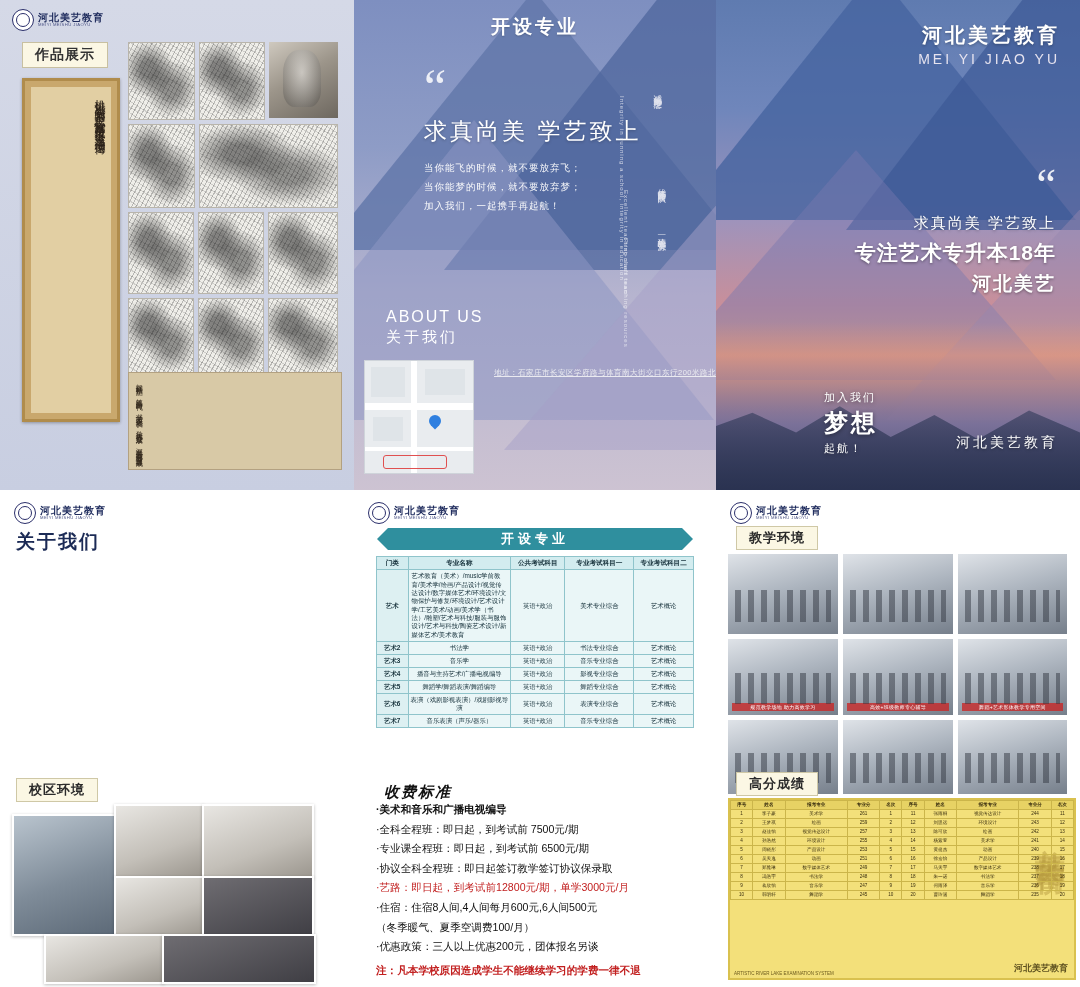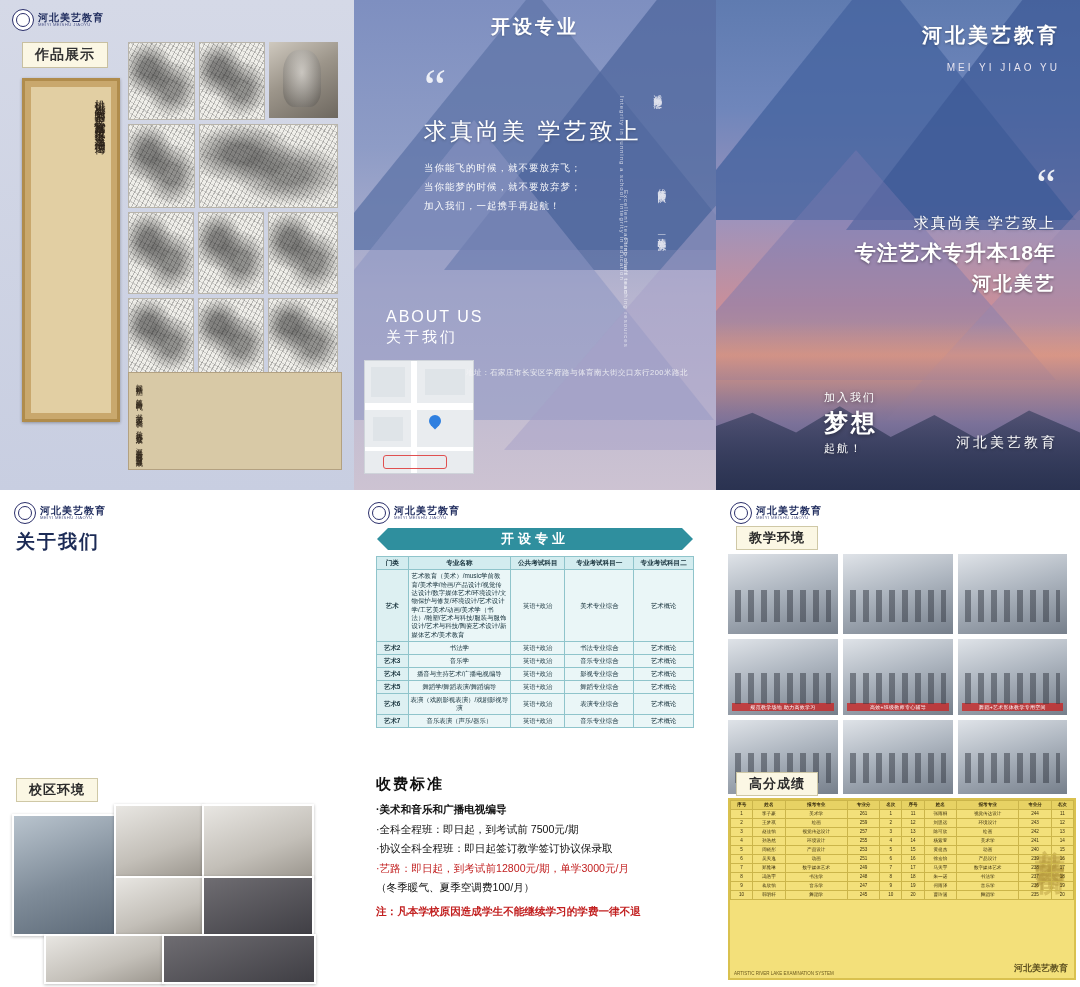--- a/index.html
+++ b/index.html
@@ -75,21 +75,21 @@
   .mapbox .road{position:absolute;background:#fff;}
   .mapbox .r1{left:0;top:42px;width:108px;height:7px;}
   .mapbox .r2{left:46px;top:0;width:6px;height:112px;}
   .mapbox .r3{left:0;top:86px;width:108px;height:4px;}
   .mapbox .blk{position:absolute;background:#dfe4e8;}
   .mapbox .b1{left:6px;top:6px;width:34px;height:30px;}
   .mapbox .b2{left:60px;top:8px;width:40px;height:26px;}
   .mapbox .b3{left:8px;top:56px;width:30px;height:24px;}
   .mapbox .pin{position:absolute;left:64px;top:54px;width:12px;height:12px;background:#2f7fe0;border-radius:50% 50% 50% 0;transform:rotate(-45deg);}
   .mapbox .redline{position:absolute;left:18px;top:94px;width:62px;height:12px;border:1.5px solid #e05050;border-radius:3px;}
-  .addr{position:absolute;left:112px;top:368px;font-size:7.5px;color:#f2f2f5;letter-spacing:.5px;opacity:.9;}
+  .addr{position:absolute;left:140px;top:368px;font-size:7.5px;color:#f2f2f5;letter-spacing:.5px;opacity:.9;text-decoration:underline;}
   .vtxt{position:absolute;writing-mode:vertical-rl;text-orientation:mixed;color:#f0f0f6;
         font-size:8.5px;line-height:1.8;letter-spacing:1px;opacity:.9;}
   .vt1{left:296px;top:88px;}
   .vt2{left:262px;top:96px;font-size:6px;opacity:.75;}
   .vt3{left:300px;top:182px;}
   .vt4{left:266px;top:190px;font-size:6px;opacity:.75;}
   .vt5{left:300px;top:230px;}
   .vt6{left:266px;top:238px;font-size:6px;opacity:.75;}
 
   
@@ -99,21 +99,21 @@
   .p3 .m2{position:absolute;left:130px;top:-70px;width:0;height:0;border-left:230px solid transparent;border-right:230px solid transparent;border-bottom:300px solid rgba(60,88,150,.7);}
   .p3 .m3{position:absolute;left:-60px;top:150px;width:0;height:0;border-left:200px solid transparent;border-right:200px solid transparent;border-bottom:230px solid rgba(120,120,175,.45);}
   .p3 .m4{position:absolute;left:170px;top:170px;width:0;height:0;border-left:230px solid transparent;border-right:230px solid transparent;border-bottom:250px solid rgba(150,135,175,.45);}
   .p3 .sun{position:absolute;left:0;bottom:0;width:364px;height:170px;
      background:linear-gradient(180deg,rgba(230,160,130,.0) 0%,rgba(235,150,120,.55) 20%,rgba(120,110,150,.8) 60%,rgba(70,80,115,.95) 100%);}
   .p3 .ridge{position:absolute;bottom:0;left:0;width:364px;height:110px;
      background:linear-gradient(180deg,rgba(60,68,100,.5),rgba(40,48,78,.95));
      clip-path:polygon(0 40%,10% 28%,22% 46%,34% 22%,48% 50%,60% 30%,72% 52%,86% 26%,100% 46%,100% 100%,0 100%);}
   .p3-brand{position:absolute;right:20px;top:22px;text-align:right;color:#fff;}
   .p3-brand .cn{font-size:20px;letter-spacing:3px;font-weight:bold;text-shadow:0 1px 3px rgba(0,0,0,.3);}
-  .p3-brand .en{font-size:10px;letter-spacing:3px;color:#e6e3ef;margin-top:13px;}
+  .p3-brand .en{font-size:14px;letter-spacing:3px;color:#e6e3ef;margin-top:2px;}
   .p3-q{position:absolute;right:24px;top:172px;text-align:right;color:#fff;}
   .p3-q .qm{font-family:"Liberation Serif",serif;font-size:44px;line-height:.6;opacity:.9;}
   .p3-q .l1{font-size:15px;letter-spacing:2px;margin-top:16px;text-shadow:0 1px 3px rgba(0,0,0,.35);}
   .p3-q .l2{font-size:21px;font-weight:bold;letter-spacing:1px;margin-top:6px;text-shadow:0 1px 3px rgba(0,0,0,.4);}
   .p3-q .l3{font-size:19px;font-weight:bold;letter-spacing:2px;margin-top:4px;text-shadow:0 1px 3px rgba(0,0,0,.4);}
   .p3-join{position:absolute;left:108px;top:390px;color:#fff;text-shadow:0 1px 4px rgba(0,0,0,.45);}
   .p3-join .s{font-size:11px;letter-spacing:2px;}
   .p3-join .b{font-size:24px;font-weight:bold;letter-spacing:3px;margin-top:2px;}
   .p3-join .t{font-size:11px;letter-spacing:2px;margin-top:2px;}
   .p3-foot{position:absolute;right:22px;bottom:40px;color:#fff;font-size:14px;letter-spacing:3px;
@@ -144,21 +144,21 @@
   .ribbon:before,.ribbon:after{content:"";position:absolute;top:0;width:0;height:0;border-top:11px solid transparent;border-bottom:11px solid transparent;}
   .ribbon:before{left:-11px;border-right:11px solid #2f8f9e;}
   .ribbon:after{right:-11px;border-left:11px solid #2f8f9e;}
   .ribbon span{display:block;text-align:center;color:#fff;font-size:13px;font-weight:bold;letter-spacing:4px;line-height:22px;}
   table.major{position:absolute;left:22px;top:64px;width:318px;border-collapse:collapse;
      font-size:6.4px;background:#eaf6f7;}
   table.major th,table.major td{border:1px solid #8fc4cb;padding:2px 1px;text-align:center;
      color:#15303a;line-height:1.25;}
   table.major th{background:#d3ecef;font-size:6.6px;font-weight:bold;}
   table.major td.subj{background:#ddf0f2;font-weight:bold;}
-  .b2 h3{position:absolute;left:22px;top:283px;margin:0;font-size:15px;color:#111;letter-spacing:2px;}
+  .b2 h3{position:absolute;left:22px;top:283px;margin:8px;font-size:15px;color:#111;letter-spacing:2px;font-style:italic;}
   .fees{position:absolute;left:22px;top:308px;width:320px;font-size:10.6px;line-height:1.85;color:#111;}
   .fees .b{font-weight:bold;}
   .fees .red{color:#c22020;}
   .fees .note{color:#c22020;font-weight:bold;margin-top:4px;display:block;}
 
   
   .b3{position:relative;width:364px;height:495px;background:#fff;}
   .b3 .tagpos1{position:absolute;left:20px;top:34px;}
   .b3 .tagpos2{position:absolute;left:20px;top:280px;}
   .envgrid{position:absolute;left:12px;top:62px;width:344px;}
@@ -403,23 +403,26 @@
             <td>音乐专业综合</td>
             <td>艺术概论</td>
           </tr>
         </tbody>
       </table>
 
       <h3>收费标准</h3>
       <div class="fees">
         <div class="b">·美术和音乐和广播电视编导</div>
         <div>·全科全程班：即日起，到考试前 7500元/期</div>
+        <div>·专业课全程班：即日起，到考试前 6500元/期</div>
         <div>·协议全科全程班：即日起签订教学签订协议保录取</div>
         <div class="red">·艺路：即日起，到考试前12800元/期，单学3000元/月</div>
+        <div>·住宿：住宿8人间,4人间每月600元,6人间500元</div>
         <div>（冬季暖气、夏季空调费100/月）</div>
+        <div>·优惠政策：三人以上优惠200元，团体报名另谈</div>
         <span class="note">注：凡本学校原因造成学生不能继续学习的学费一律不退</span>
       </div>
     </div>
 
     <div class="b3">
       <div class="logo b-logo">
         <div class="seal"></div>
         <div class="ltext">
           <div class="cn">河北美艺教育</div>
           <div class="en">MEIYI MEISHU JIAOYU</div>

